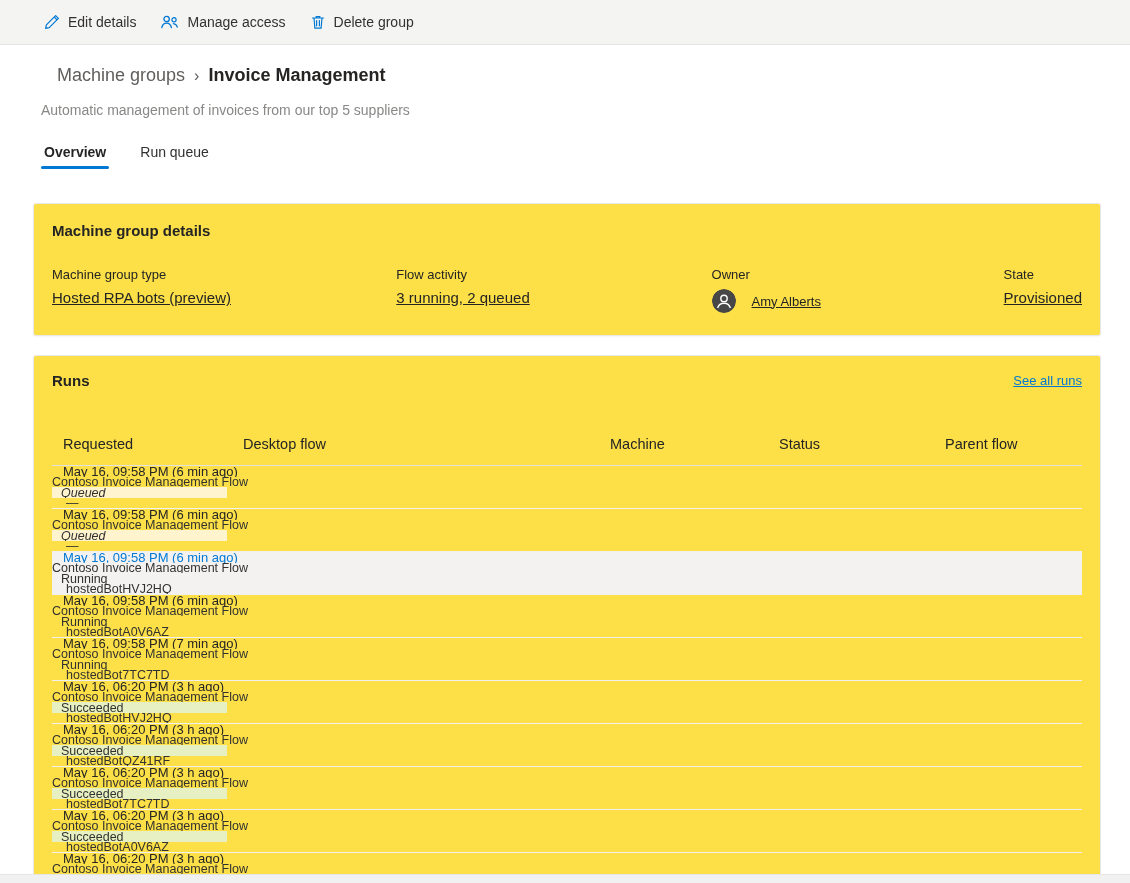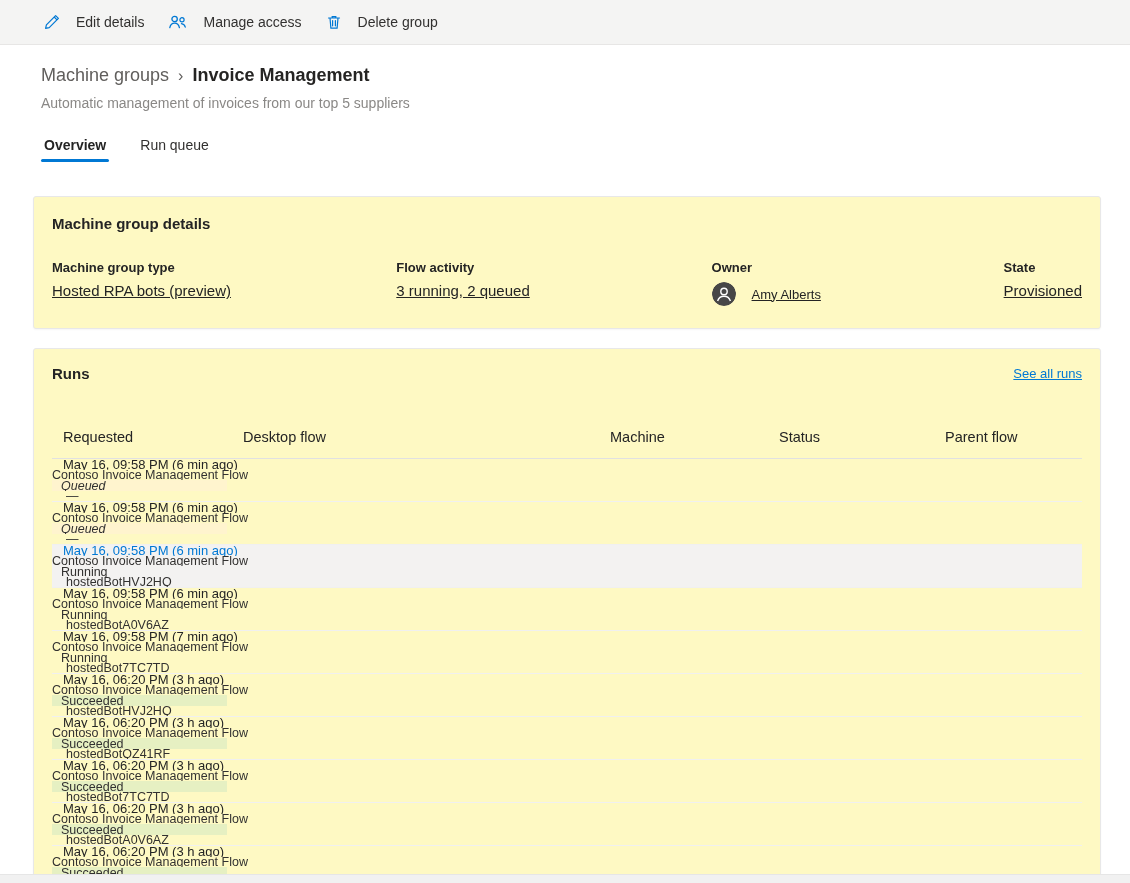--- a/index.html
+++ b/index.html
@@ -2,51 +2,51 @@
 <html style="--accent: #0078d4; --queued-bg: #fff4ce; --succeeded-bg: #e6f0c2; --selected-row-bg: #f3f2f1;"><head>
 <meta charset="utf-8">
 <style>
   * { margin:0; padding:0; box-sizing:border-box; }
   html,body { width:1130px; height:883px; overflow:hidden; background:#fff;
     font-family:"Liberation Sans", sans-serif; color:#242424; }
 
   
   .toolbar { height:45px; background:#f4f4f3; border-bottom:1px solid #e7e6e5;
     display:flex; align-items:center; padding-left:32px; }
-  .toolbar-btn { display:flex; align-items:center; gap:16px; height:34px;
+  .toolbar-btn { display:flex; align-items:center; gap:8px; height:34px;
     padding:0 12px; font-size:14px; color:#323130; cursor:pointer; border-radius:2px; }
   .toolbar-btn svg { display:block; }
 
   
   .head-block { padding-left:41px; margin-top:18px; }
-  .breadcrumb { display:flex; align-items:baseline; gap:9px; font-size:18px; line-height:24px; }
+  .breadcrumb { display:flex; align-items:baseline; gap:9px; font-size:18px; line-height:24px;margin-left:16px; }
   .crumb-parent { color:#605e5c; cursor:pointer; }
   .crumb-sep { color:#605e5c; font-size:16px; }
   .crumb-current { color:#252423; font-weight:700; }
-  .subtitle { margin-top:6px; font-size:14px; line-height:18px; color:#8a8886; }
+  .subtitle { margin-top:13px; font-size:14px; line-height:18px; color:#8a8886; }
 
   
   .tabs { display:flex; gap:28px; margin:16px 0 0 41px; }
   .tab { position:relative; height:34px; display:flex; align-items:center;
     padding:0 3px; font-size:14px; color:#323130; cursor:pointer; }
   .tab.active { font-weight:700; color:#242424; }
   .tab.active::after { content:""; position:absolute; left:0; right:0; bottom:0;
     height:3px; border-radius:2px; background:var(--accent,#0078d4); }
 
   
-  .card { margin:0 29px 0 33px; background:#fef9c3; border:1px solid #e8e8e8;
+  .card { margin:0 29px 0 33px; background:#fde047; border:1px solid #e8e8e8;
     border-radius:3px; box-shadow:0 1px 2px rgba(0,0,0,.04); }
   .card-title { font-size:15px; font-weight:700; color:#242424; }
 
   .details-card { margin-top:34px; padding:18px 18px 22px 18px; }
   .fields { display:flex; margin-top:28px; }
   .field { white-space:nowrap; }
   .field-1 { width:356px; } .field-2 { width:326px; } .field-3 { width:302px; }
   .field-4 { flex:1; }
-  .field-label { font-size:13px; color:#242424; margin-bottom:7px;font-weight:bold; }
+  .field-label { font-size:13px; color:#242424; margin-bottom:7px; }
   .field-value { font-size:15px; color:#242424;text-decoration:underline; }
   .owner-value { display:flex; align-items:center; gap:16px; font-size:13px; }
   .avatar { width:24px; height:24px; border-radius:50%; overflow:hidden; flex:0 0 auto; }
 
   
   .runs-card { margin-top:19px; padding:16px 18px 0 18px; position:relative;
     height:540px; overflow:hidden; }
   .see-all { position:absolute; top:17px; right:18px; font-size:13px;
     color:var(--accent,#0078d4); text-decoration:underline; cursor:pointer; }
 

